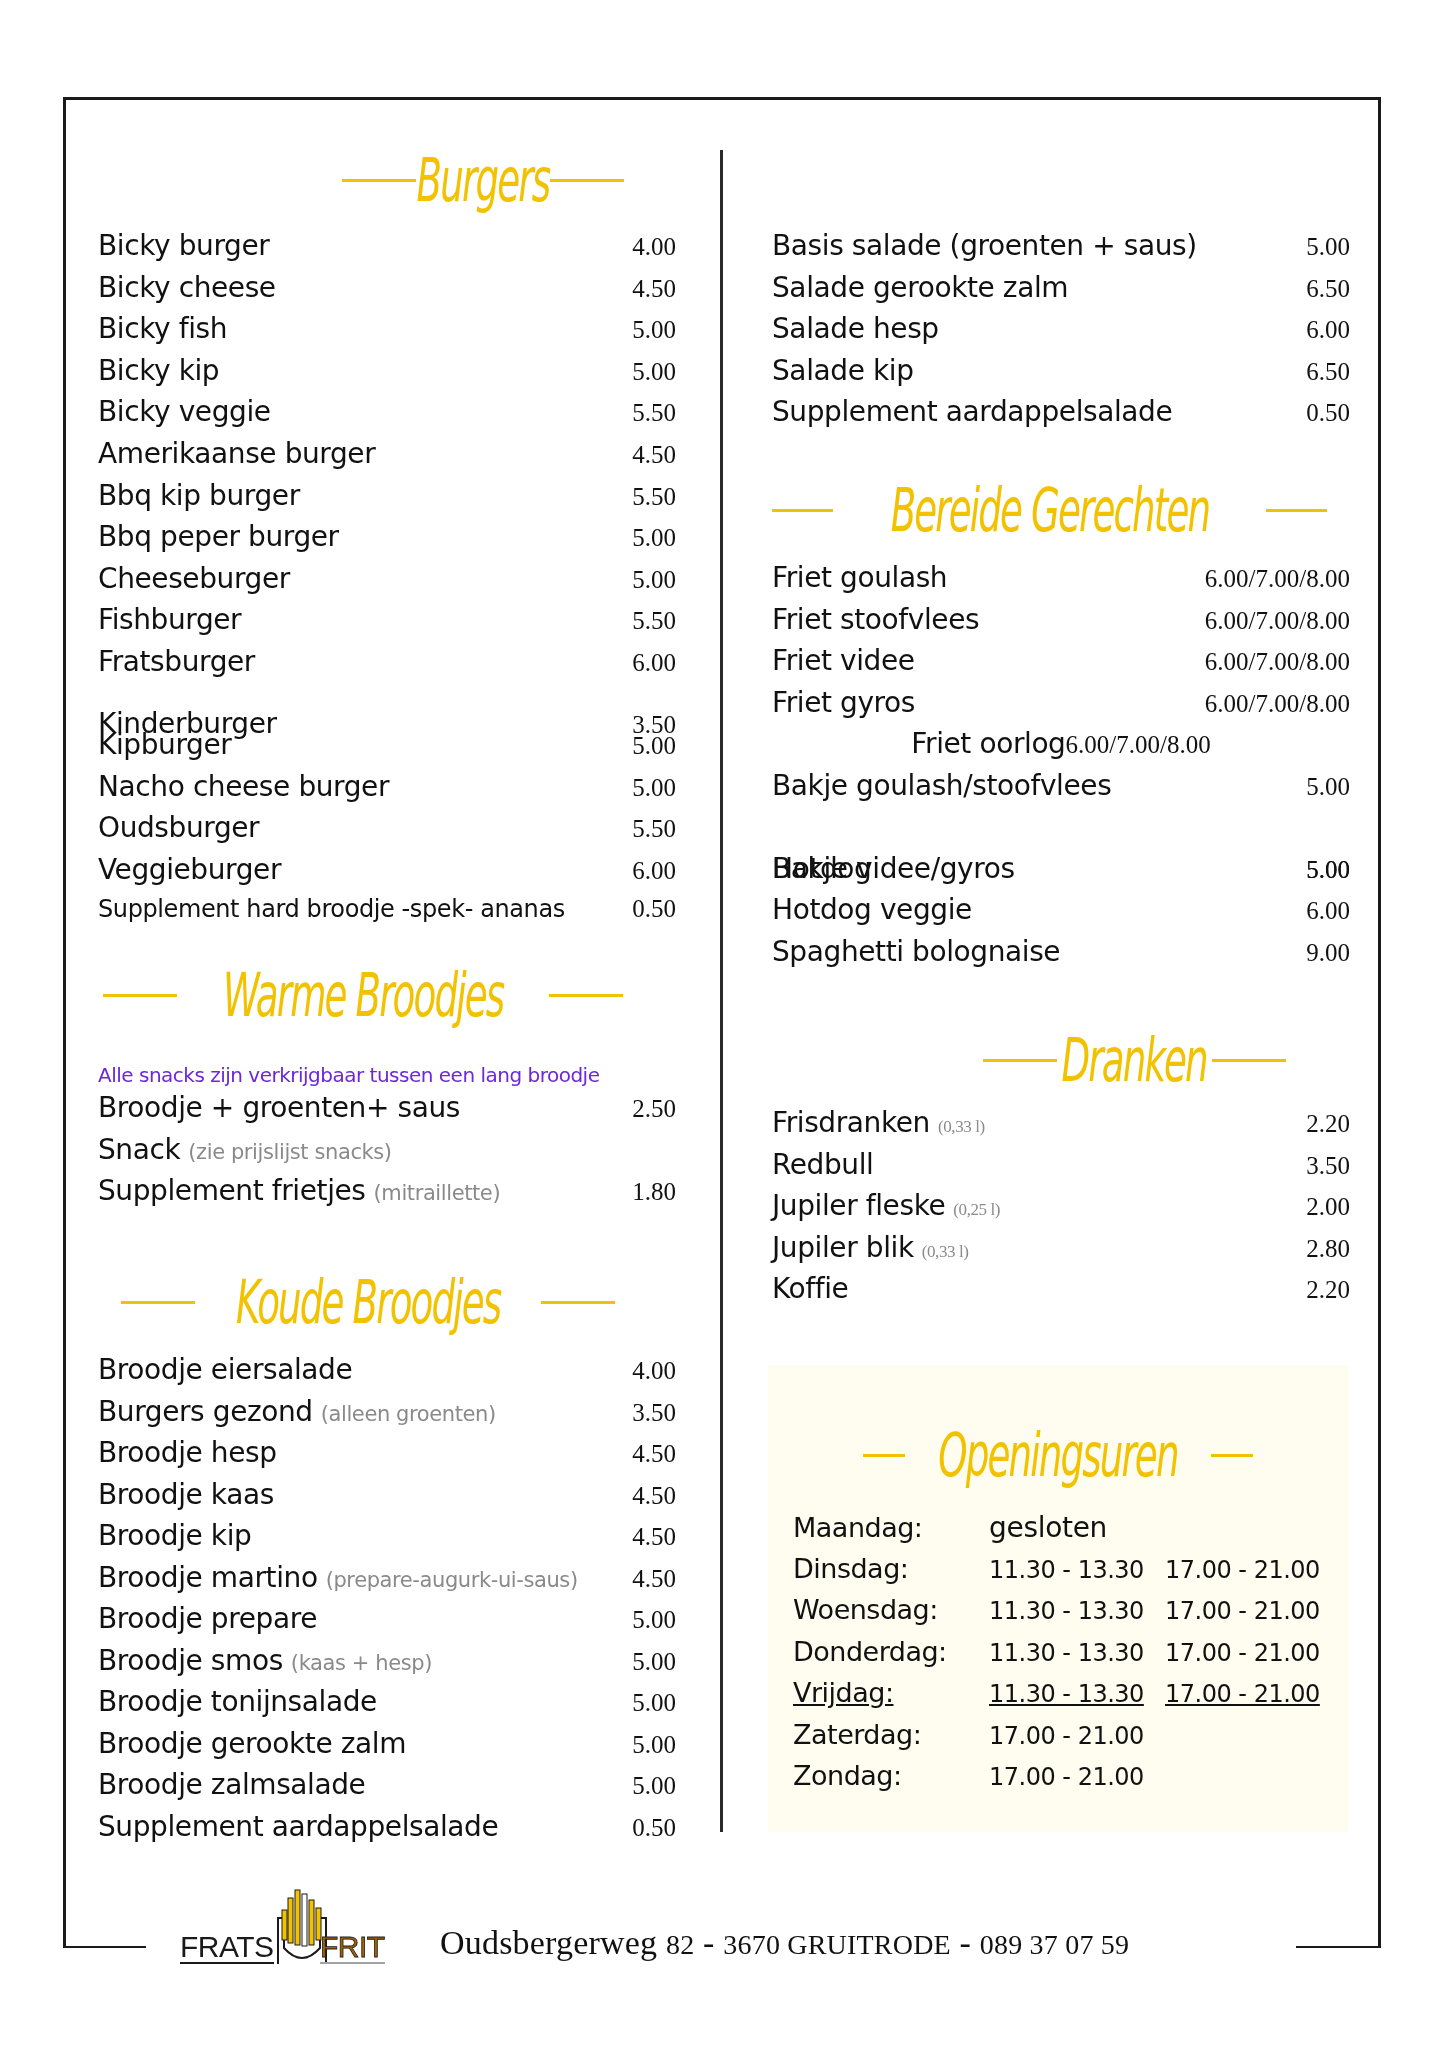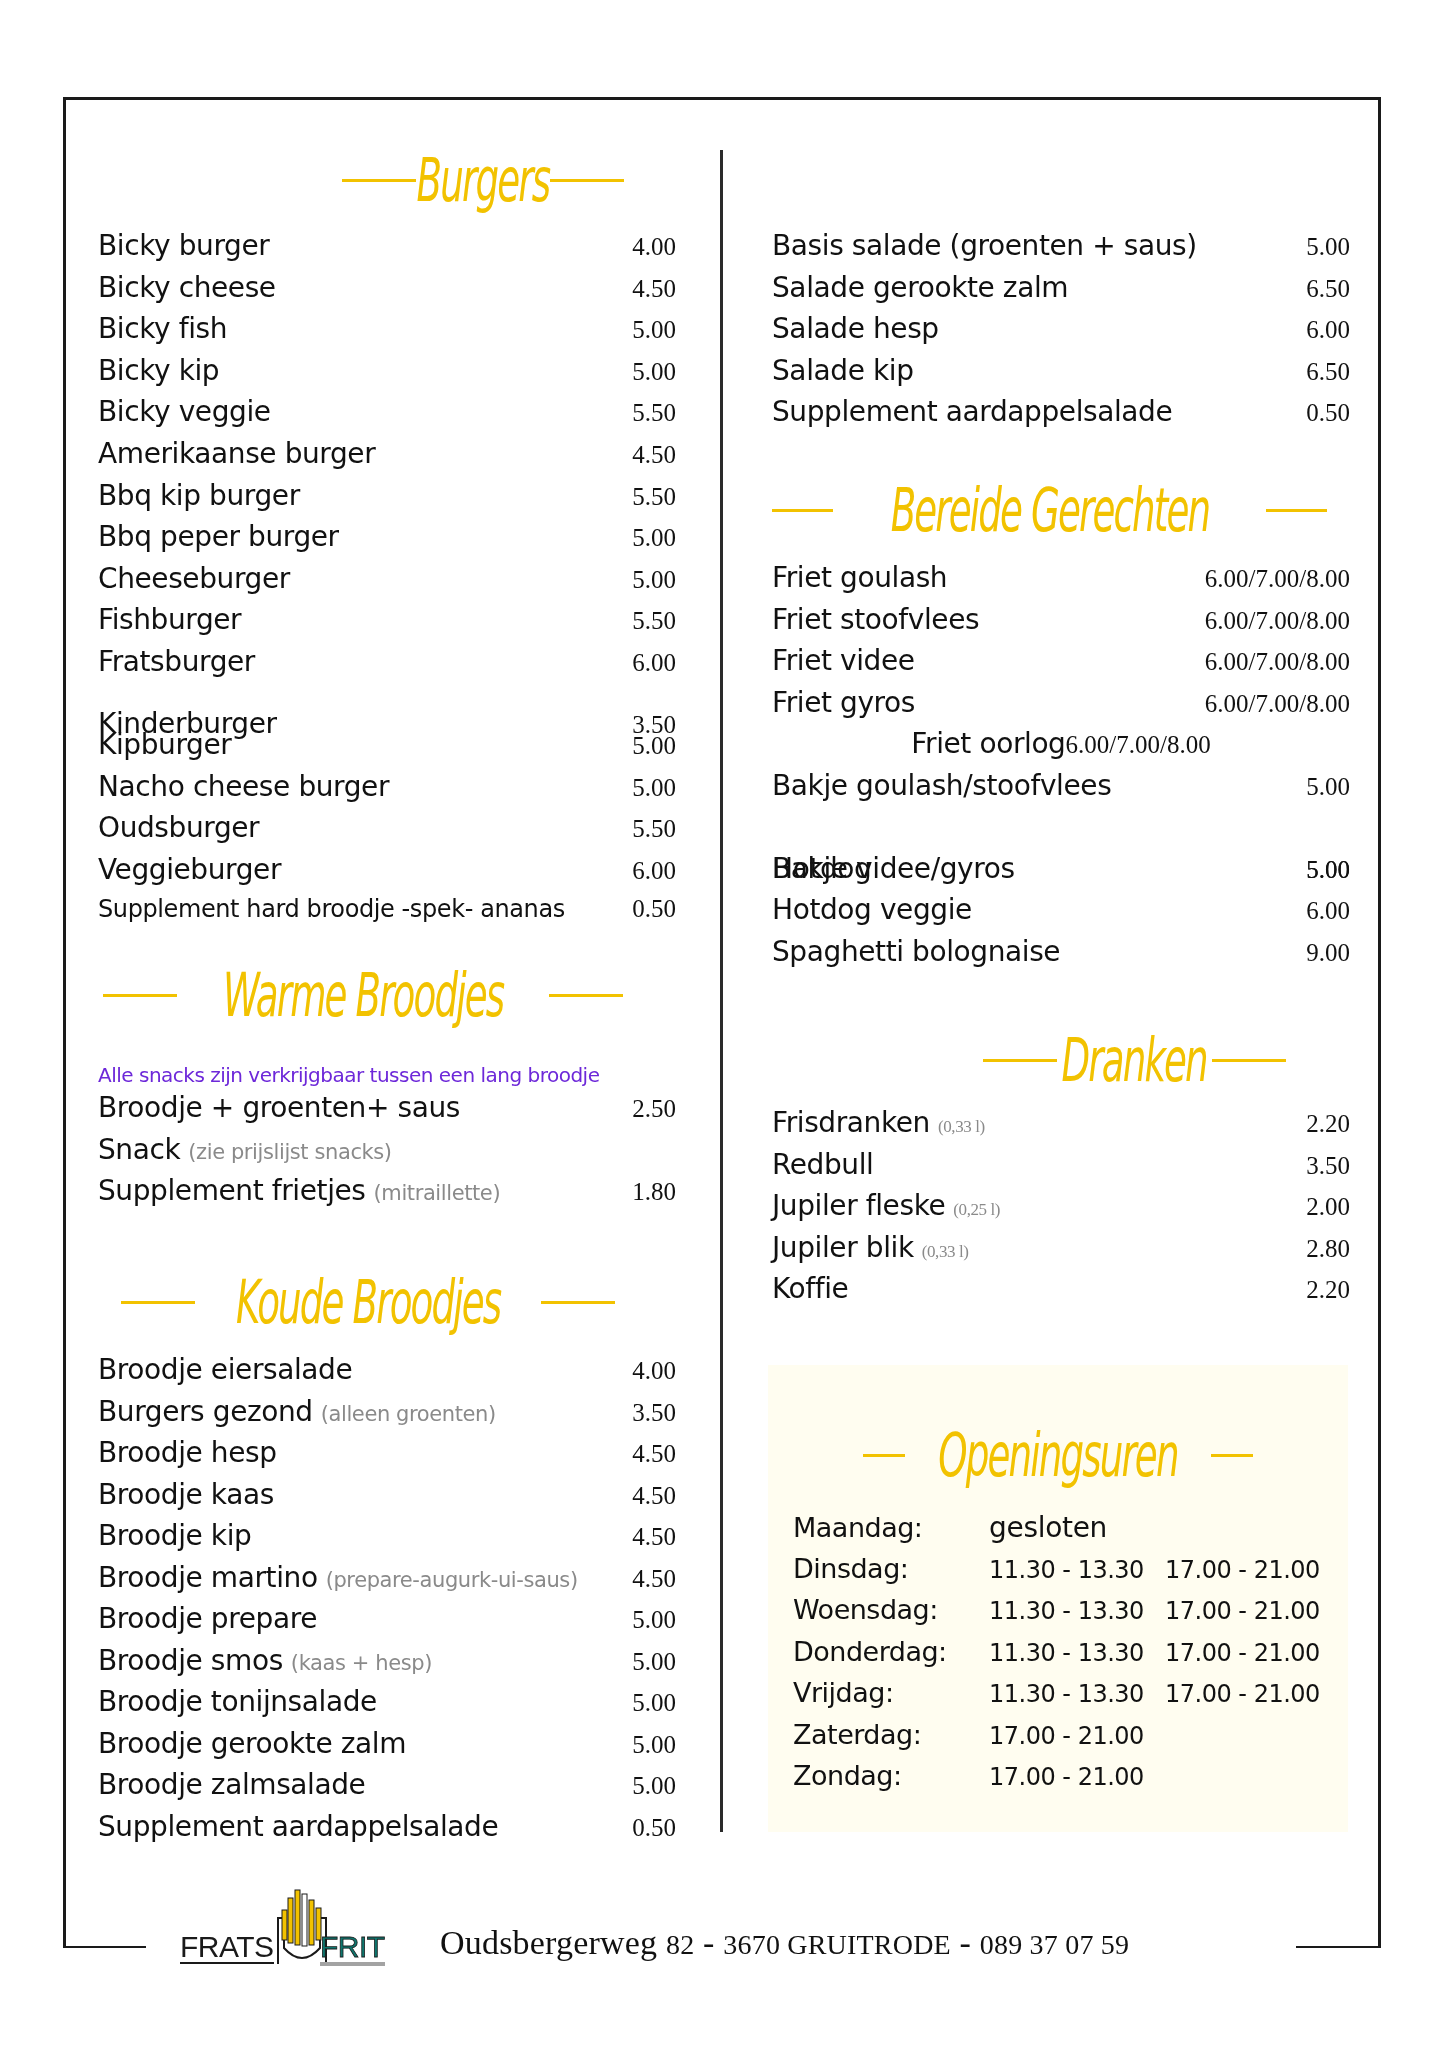--- a/index.html
+++ b/index.html
@@ -36,21 +36,21 @@
 
   .hours-box { position: absolute; left: 768px; top: 1365px; width: 580px; height: 467px; background: #fffdf0; }
   .hours-row { position: absolute; left: 25px; height: 41px; display: flex; align-items: baseline; font-size: 28px; }
   .hours-row .day { font-family: "DejaVu Sans", sans-serif; width: 196px; letter-spacing: -0.5px; font-size: 27px; }
   .hours-row .slot { font-family: "DejaVu Sans", sans-serif; font-size: 24px; width: 176px; letter-spacing: -0.5px; white-space: nowrap; }
   .hours-row .closed { font-family: "DejaVu Sans", sans-serif; font-size: 28px; letter-spacing: -0.3px; }
 
   .footer { position: absolute; top: 1888px; left: 0; width: 1444px; height: 80px; }
   .logo { position: absolute; left: 178px; top: 0; width: 210px; height: 80px; }
   .logo .frats { position: absolute; left: 2px; top: 44px; font-family: "Liberation Sans", sans-serif; font-size: 30px; color: #1a1a1a; letter-spacing: -0.5px; border-bottom: 2px solid #1a1a1a; line-height: 30px; }
-  .logo .frit { position: absolute; left: 142px; top: 44px; font-family: "Liberation Sans", sans-serif; font-size: 30px; color: #0f766e; -webkit-text-stroke: 0.8px #1a1a1a; letter-spacing: -0.5px; border-bottom: 4px solid #a3a3a3; line-height: 30px; }
+  .logo .frit { position: absolute; left: 142px; top: 44px; font-family: "Liberation Sans", sans-serif; font-size: 30px; color: #a16207; -webkit-text-stroke: 0.8px #1a1a1a; letter-spacing: -0.5px; border-bottom: 2px solid #a3a3a3; line-height: 30px; }
   .logo svg { position: absolute; left: 94px; top: 0; }
   .address { position: absolute; left: 440px; top: 36px; font-family: "Liberation Serif", serif; font-size: 34px; color: #111; white-space: nowrap; letter-spacing: 0.2px; }
   .address .num { font-size: 28px; }
 </style>
 </head>
 <body>
 
 <div class="frame-top"></div>
 <div class="frame-left"></div>
 <div class="frame-right"></div>
@@ -336,21 +336,21 @@
       <div class="hours-row" style="top: 229px;">
         <span class="day">Woensdag:</span>
         <span class="slot">11.30 - 13.30</span>
         <span class="slot">17.00 - 21.00</span>
       </div>
       <div class="hours-row" style="top: 270.5px;">
         <span class="day">Donderdag:</span>
         <span class="slot">11.30 - 13.30</span>
         <span class="slot">17.00 - 21.00</span>
       </div>
-      <div class="hours-row" style="top: 312px;">
+      <div class="hours-row" style="top: 312px; text-decoration: underline;">
         <span class="day">Vrijdag:</span>
         <span class="slot">11.30 - 13.30</span>
         <span class="slot">17.00 - 21.00</span>
       </div>
       <div class="hours-row" style="top: 353.5px;">
         <span class="day">Zaterdag:</span>
         <span class="slot">17.00 - 21.00</span>
         <span class="slot"></span>
       </div>
       <div class="hours-row" style="top: 395px;">

